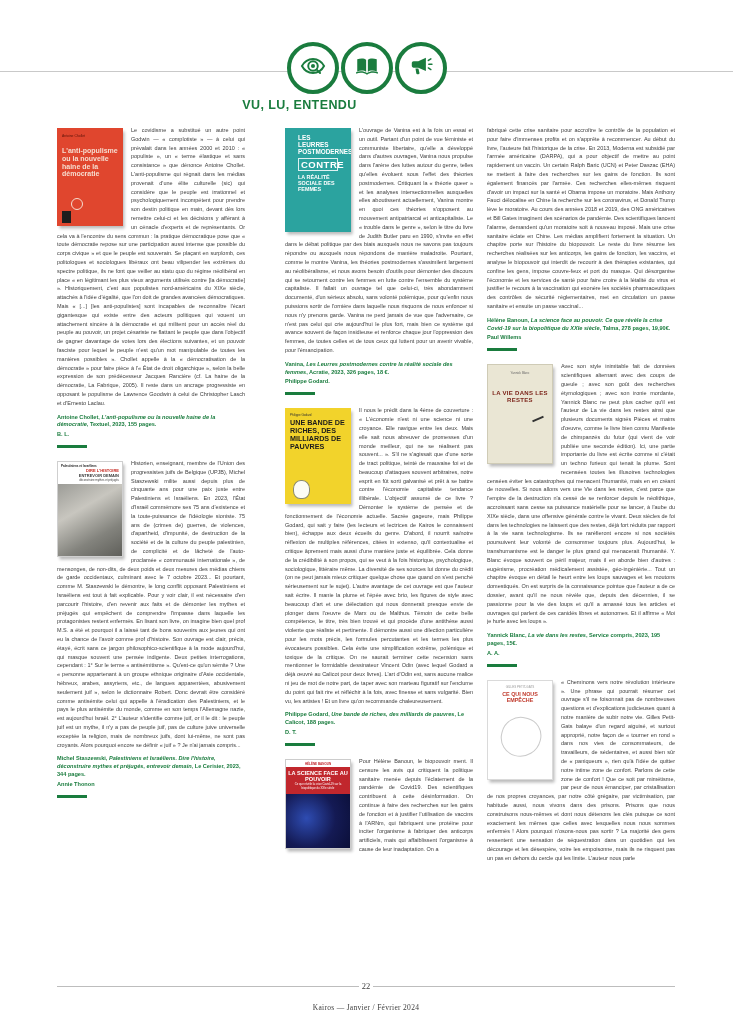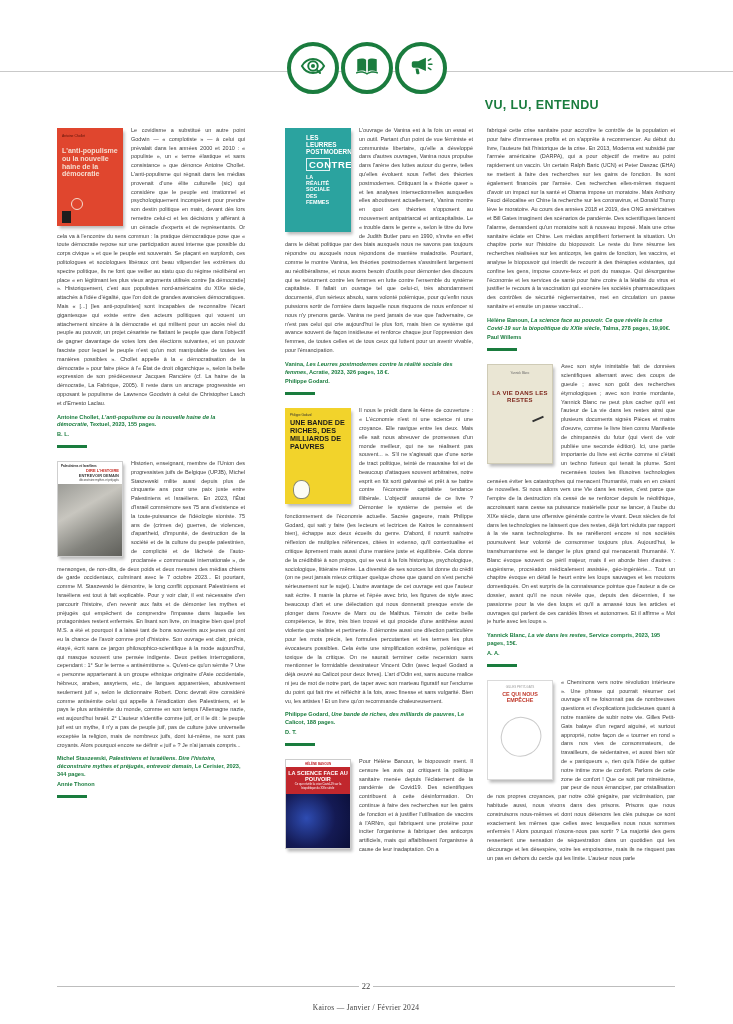--- a/index.html
+++ b/index.html
@@ -4,21 +4,21 @@
 <style>
   :root{ --g:#1a7c3e; }
   html,body{margin:0;padding:0;background:#fff;}
   .page{position:relative;width:733px;height:1024px;margin:0 auto;background:#fff;
         overflow:hidden;font-family:"Liberation Sans",sans-serif;color:#3c3c3c;}
   
   .topline{position:absolute;top:71px;left:0;width:733px;height:1px;background:#c9c9c9;}
   .badges{position:absolute;top:42px;left:0;width:733px;display:flex;justify-content:center;}
   .badge{width:44px;height:44px;border:4px solid var(--g);border-radius:50%;background:#fff;
          display:flex;align-items:center;justify-content:center;margin:0 1px;position:relative;z-index:1;}
-  .section-title{position:absolute;top:98px;left:0;width:599px;margin:0;text-align:right;
+  .section-title{position:absolute;top:98px;left:0;width:599px;margin:0;text-align:center;
                  color:var(--g);font-weight:bold;font-size:12.5px;letter-spacing:.4px;}
   
   .col{position:absolute;top:126px;width:188px;height:838px;overflow:hidden;text-align:justify;}
   #col1{left:57px;} #col2{left:285px;} #col3{left:487px;}
   .review{margin:0;} .review::after{content:"";display:block;clear:both;}
   .body-text{margin:0;font-size:5.5px;line-height:8.8px;hyphens:auto;-webkit-hyphens:auto;}
   .citation{margin:6px 0 0;font-size:5.6px;line-height:7.8px;font-weight:bold;color:var(--g);text-align:left;}
   .cit-title{font-style:italic;}
   .reviewer{font-size:5.6px;font-weight:bold;color:var(--g);margin-top:2px;text-align:left;}
   .divider{width:30px;height:3px;background:var(--g);margin:8px 0 11px;}
@@ -30,21 +30,21 @@
   .kind-antipop .cov-title{font-size:7px;line-height:7.8px;font-weight:bold;}
   .kind-antipop::after{content:"";position:absolute;left:14px;bottom:16px;width:10px;height:10px;
                        border:1px solid #f6dccf;border-radius:50%;}
   .kind-antipop::before{content:"";position:absolute;left:5px;bottom:3px;width:9px;height:12px;background:#1d1d1d;}
   .kind-palest{height:96px;background:#fff;border:1px solid #cfcfcf;}
   .kind-palest .cov-author{font-size:3px;color:#222;font-weight:bold;padding:2px 3px 0;}
   .kind-palest .cov-title,.kind-palest .cov-title2{font-size:4px;font-weight:bold;padding:0 3px;text-align:right;}
   .kind-palest .cov-subtitle{font-size:2.8px;padding:0 3px;text-align:right;}
   .kind-palest .cov-photo{flex:1;margin-top:2px;
       background:linear-gradient(150deg,#9c9c97 0%,#c8c6bf 35%,#83837d 70%,#5f5f5a 100%);}
-  .kind-leurres{height:104px;padding:6px 21px;}
+  .kind-leurres{height:104px;padding:6px 13px;}
   .kind-leurres .cov-title{font-size:6.4px;line-height:7px;font-weight:800;}
   .kind-leurres .cov-title2{font-size:9.5px;font-weight:800;letter-spacing:.5px;margin:3px 0;
                             border:1px solid rgba(255,255,255,.85);display:inline-block;padding:0 2px;}
   .kind-leurres .cov-subtitle{font-size:5.4px;line-height:6.2px;font-weight:800;}
   .kind-bande{height:96px;padding:5px;position:relative;}
   .kind-bande .cov-author{font-size:3px;color:#333;margin-bottom:2px;}
   .kind-bande .cov-title{font-size:7.2px;line-height:8px;font-weight:800;}
   .kind-bande::after{content:"";position:absolute;bottom:5px;left:8px;width:15px;height:17px;
                      background:#fcfcf5;border:1px solid #8a8a6f;border-radius:46% 46% 42% 42%;}
   .kind-science{height:90px;background:#fff;border:1px solid #cccccc;}

